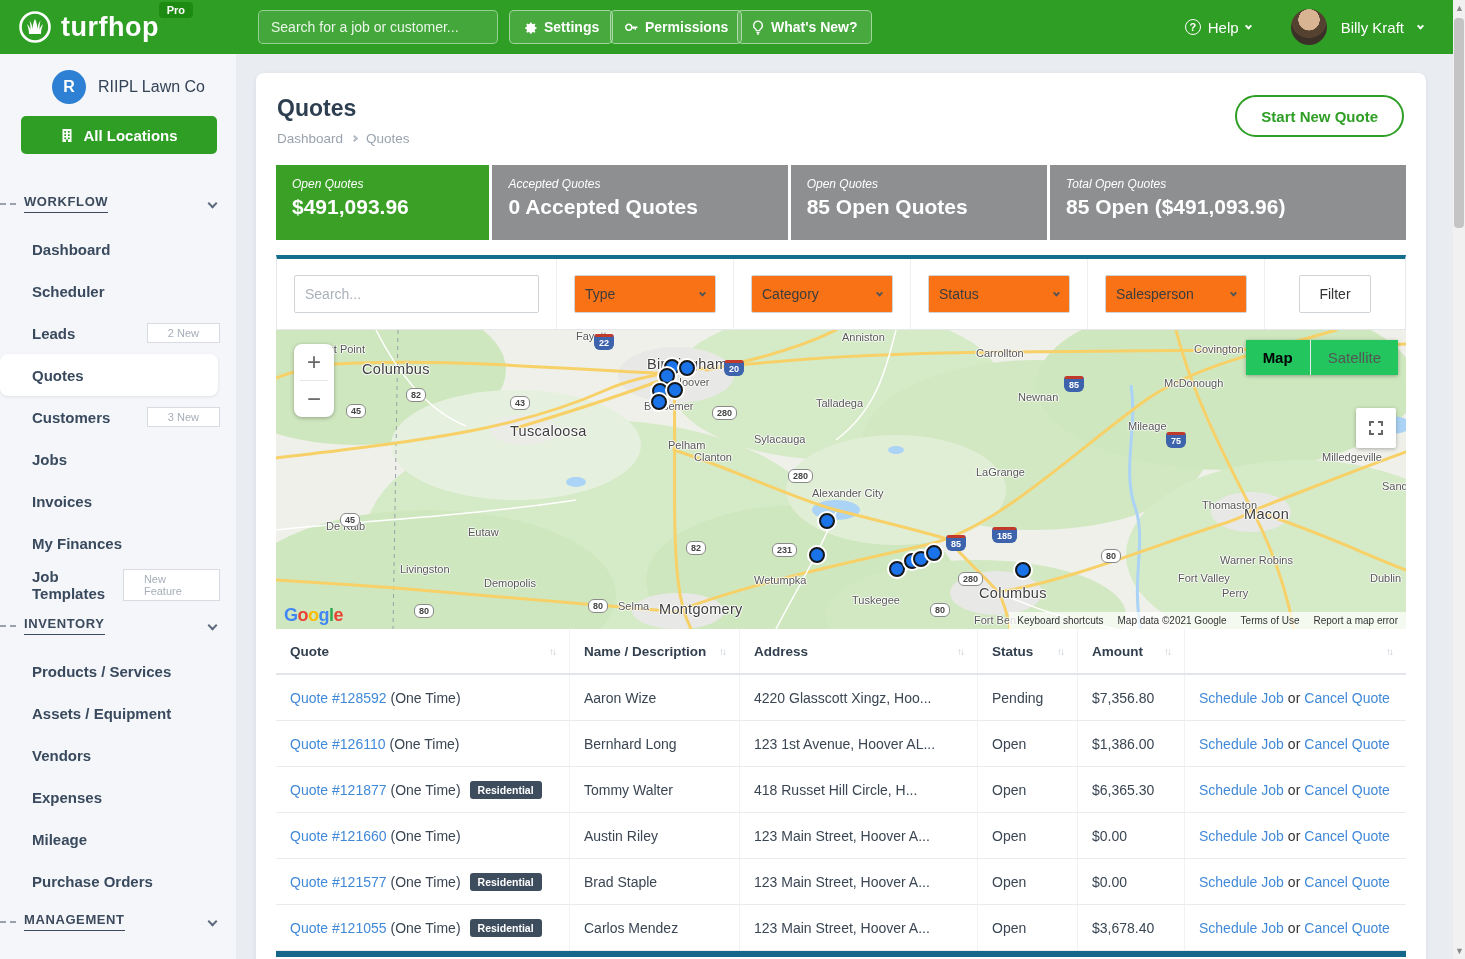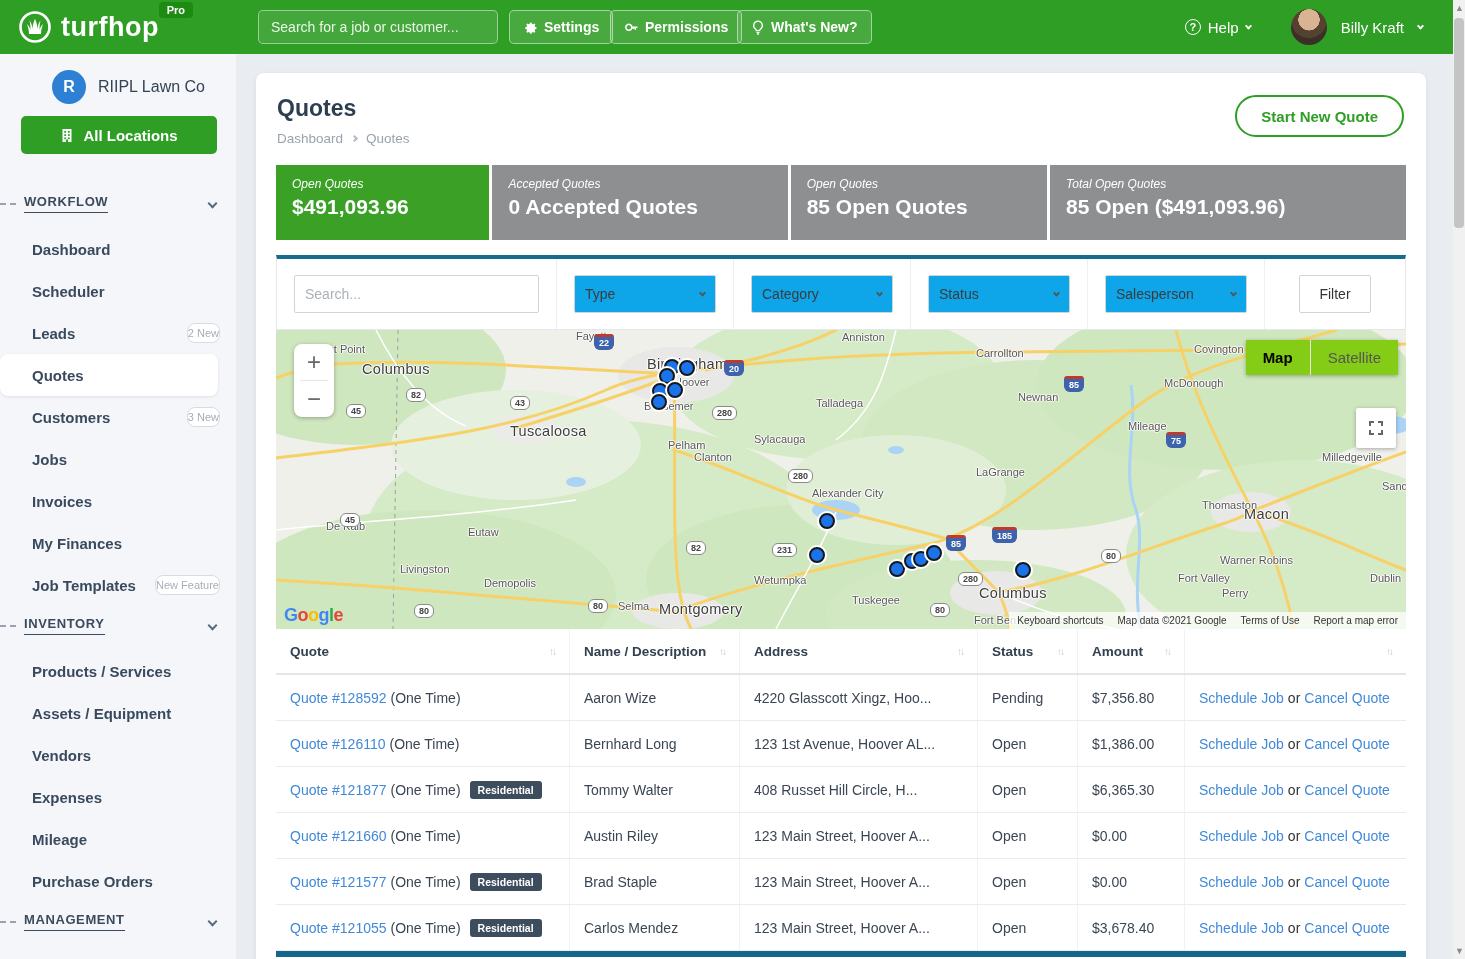--- a/index.html
+++ b/index.html
@@ -35,21 +35,21 @@
   .company-row { display:flex; align-items:center; gap:12px; margin:16px 0 12px 52px; }
   .r-badge { width:34px; height:34px; border-radius:50%; background:#2d80d3; color:#fff; font-size:16px; font-weight:bold; display:flex; align-items:center; justify-content:center; }
   .company-name { color:#344356; font-size:16px; }
   .all-loc-btn { display:flex; align-items:center; justify-content:center; gap:9px; margin:0 19px 30px 21px; height:38px; background:#2f9e25; border:none; border-radius:5px; color:#fff; font-size:15px; font-weight:bold; cursor:pointer; width:196px; }
   .nav-section-header { position:relative; display:flex; align-items:center; margin:0 20px 6px 24px; height:38px; cursor:pointer; }
   .nav-section-header::before { content:""; position:absolute; left:-24px; top:50%; width:16px; border-top:2px dashed #98a1ad; }
   .nav-section-label { color:#3c4a5d; font-size:13px; font-weight:bold; letter-spacing:.6px; border-bottom:1.5px solid #3c4a5d; padding-bottom:3px; }
   .nav-section-header .chev { color:#5b6a7d; margin-left:auto; transform:rotate(45deg); }
   .nav-item { display:flex; align-items:center; height:42px; padding-left:32px; padding-right:16px; color:#3a4a5e; font-size:15px; font-weight:600; cursor:pointer; }
   .nav-item.active { background:#fff; border-radius:8px; margin-right:18px; box-shadow:0 1px 3px rgba(40,50,70,.10); }
-  .nav-badge { margin-left:auto; border:1px solid #d8dce2; color:#a7aeb8; background:#fff; font-size:11px; padding:3px 0; border-radius:8px; font-weight:normal; }
+  .nav-badge { margin-left:auto; border:1px solid #d8dce2; color:#a7aeb8; background:#fff; font-size:11px; padding:3px 20px; border-radius:0; font-weight:normal; }
 
   
   .card { position:absolute; left:256px; top:73px; width:1170px; height:1200px; background:#fff; border-radius:8px; box-shadow:0 1px 4px rgba(40,50,70,.08); }
   .card-head { position:relative; padding:22px 24px 0 21px; height:92px; }
   .page-title { color:#2d3e50; font-size:23px; font-weight:bold; }
   .breadcrumb { display:flex; align-items:center; gap:9px; margin-top:9px; color:#9aa3ad; font-size:13.5px; }
   .breadcrumb .chev { transform:rotate(-45deg); width:5px; height:5px; color:#b3bac2; }
   .crumb-link { cursor:pointer; }
   .start-quote-btn { position:absolute; right:22px; top:22px; height:42px; padding:0 24px; background:#fff; border:2px solid #2f9e25; border-radius:24px; color:#2f9e25; font-size:15px; font-weight:600; cursor:pointer; }
 
@@ -62,36 +62,36 @@
   .stat-value { font-size:21px; font-weight:bold; margin-top:4px; }
 
   .filter-card { display:flex; margin:15px 20px 0; height:75px; background:#fff; border:1px solid #e4e7eb; border-top:4px solid #156d8e; }
   .fcell { display:flex; align-items:center; padding:0 17px; border-right:1px solid #edeff2; }
   .fcell:last-child { border-right:none; }
   .fcell.search { width:280px; }
   .fcell.dd { width:177px; }
   .fcell.fbtn { flex:1; justify-content:center; }
   .f-search { width:100%; height:38px; border:1px solid #cfd4d9; border-radius:2px; padding:0 10px; font-size:14px; color:#444; outline:none; }
   .f-search::placeholder { color:#aab1b8; }
-  .select-box { width:100%; height:38px; border:1px solid #cfd4d9; border-radius:2px; display:flex; align-items:center; justify-content:space-between; padding:0 10px; font-size:14px; color:#3c3c3c; cursor:pointer; background:#0ea5e9; }
+  .select-box { width:100%; height:38px; border:1px solid #cfd4d9; border-radius:2px; display:flex; align-items:center; justify-content:space-between; padding:0 10px; font-size:14px; color:#3c3c3c; cursor:pointer; background:#f97316; }
   .select-box .chev { width:5px; height:5px; color:#555; }
   .filter-button { width:72px; height:38px; background:#fff; border:1px solid #cfd4d9; border-radius:2px; font-size:14px; color:#333; cursor:pointer; }
 
   
   .map { position:relative; margin:0 20px; width:1130px; height:299px; overflow:hidden; background:#eef0e9; }
   .map svg.map-bg { position:absolute; left:0; top:0; }
   .mlabel { position:absolute; font-size:11px; color:#575757; white-space:nowrap; text-shadow:-1px 0 1px #fff,1px 0 1px #fff,0 -1px 1px #fff,0 1px 1px #fff; z-index:3; }
   .mlabel.big { font-size:14.5px; color:#3d3d3d; letter-spacing:.3px; }
   .mshield { position:absolute; z-index:3; font-size:9px; font-weight:bold; padding:1px 4px; border-radius:6px; background:#fff; border:1px solid #8a8a8a; color:#444; }
   .mshield.interstate { background:#3d63ac; border:1px solid #3d63ac; border-top:3px solid #c0392b; color:#fff; border-radius:3px 3px 6px 6px; }
   .mmarker { position:absolute; z-index:5; width:16px; height:16px; border-radius:50%; background:#1a73e8; border:2px solid #15171a; box-shadow:0 0 0 2px #fff; cursor:pointer; }
   .zoom-ctrl { position:absolute; left:18px; top:14px; width:40px; background:#fff; border-radius:8px; box-shadow:0 1px 4px rgba(0,0,0,.3); z-index:10; overflow:hidden; }
   .zoom-btn { width:40px; height:36px; font-size:24px; color:#666; display:flex; align-items:center; justify-content:center; cursor:pointer; }
   .zoom-div { height:1px; background:#e6e6e6; margin:0 6px; }
-  .maptype-ctrl { position:absolute; right:8px; top:10px; display:flex; background:#84cc16; box-shadow:0 1px 4px rgba(0,0,0,.3); z-index:10; }
+  .maptype-ctrl { position:absolute; right:8px; top:10px; display:flex; background:#22c55e; box-shadow:0 1px 4px rgba(0,0,0,.3); z-index:10; }
   .maptype-btn { padding:9px 17px; font-size:15px; color:#565656; cursor:pointer; }
   .maptype-btn.sel { font-weight:bold; color:#000; }
   .maptype-sep { width:1px; background:#e6e6e6; }
   .fullscreen-btn { position:absolute; right:10px; top:78px; width:40px; height:40px; background:#fff; box-shadow:0 1px 4px rgba(0,0,0,.3); border-radius:2px; z-index:10; display:flex; align-items:center; justify-content:center; cursor:pointer; }
   .fs-icon { width:14px; height:14px; position:relative; }
   .fs-icon i { position:absolute; width:5px; height:5px; border:2px solid #666; }
   .fs-icon i:nth-child(1){ left:0; top:0; border-right:none; border-bottom:none; }
   .fs-icon i:nth-child(2){ right:0; top:0; border-left:none; border-bottom:none; }
   .fs-icon i:nth-child(3){ left:0; bottom:0; border-right:none; border-top:none; }
   .fs-icon i:nth-child(4){ right:0; bottom:0; border-left:none; border-top:none; }
@@ -533,21 +533,21 @@
         </div>
     </div>
 
     <div class="trow">
       <div class="tcell c0">
           <a class="qlink">Quote #121877</a>
           <span class="qtype">(One Time)</span>
           <span class="res-badge">Residential</span>
         </div>
       <div class="tcell c1">Tommy Walter</div>
-      <div class="tcell c2">408 Russet Hill Circle, H...</div>
+      <div class="tcell c2">418 Russet Hill Circle, H...</div>
       <div class="tcell c3">Open</div>
       <div class="tcell c4">$6,365.30</div>
       <div class="tcell c5">
           <a class="action-link">Schedule Job</a>
           <span class="action-sep">or</span>
           <a class="action-link">Cancel Quote</a>
         </div>
     </div>
 
     <div class="trow">

